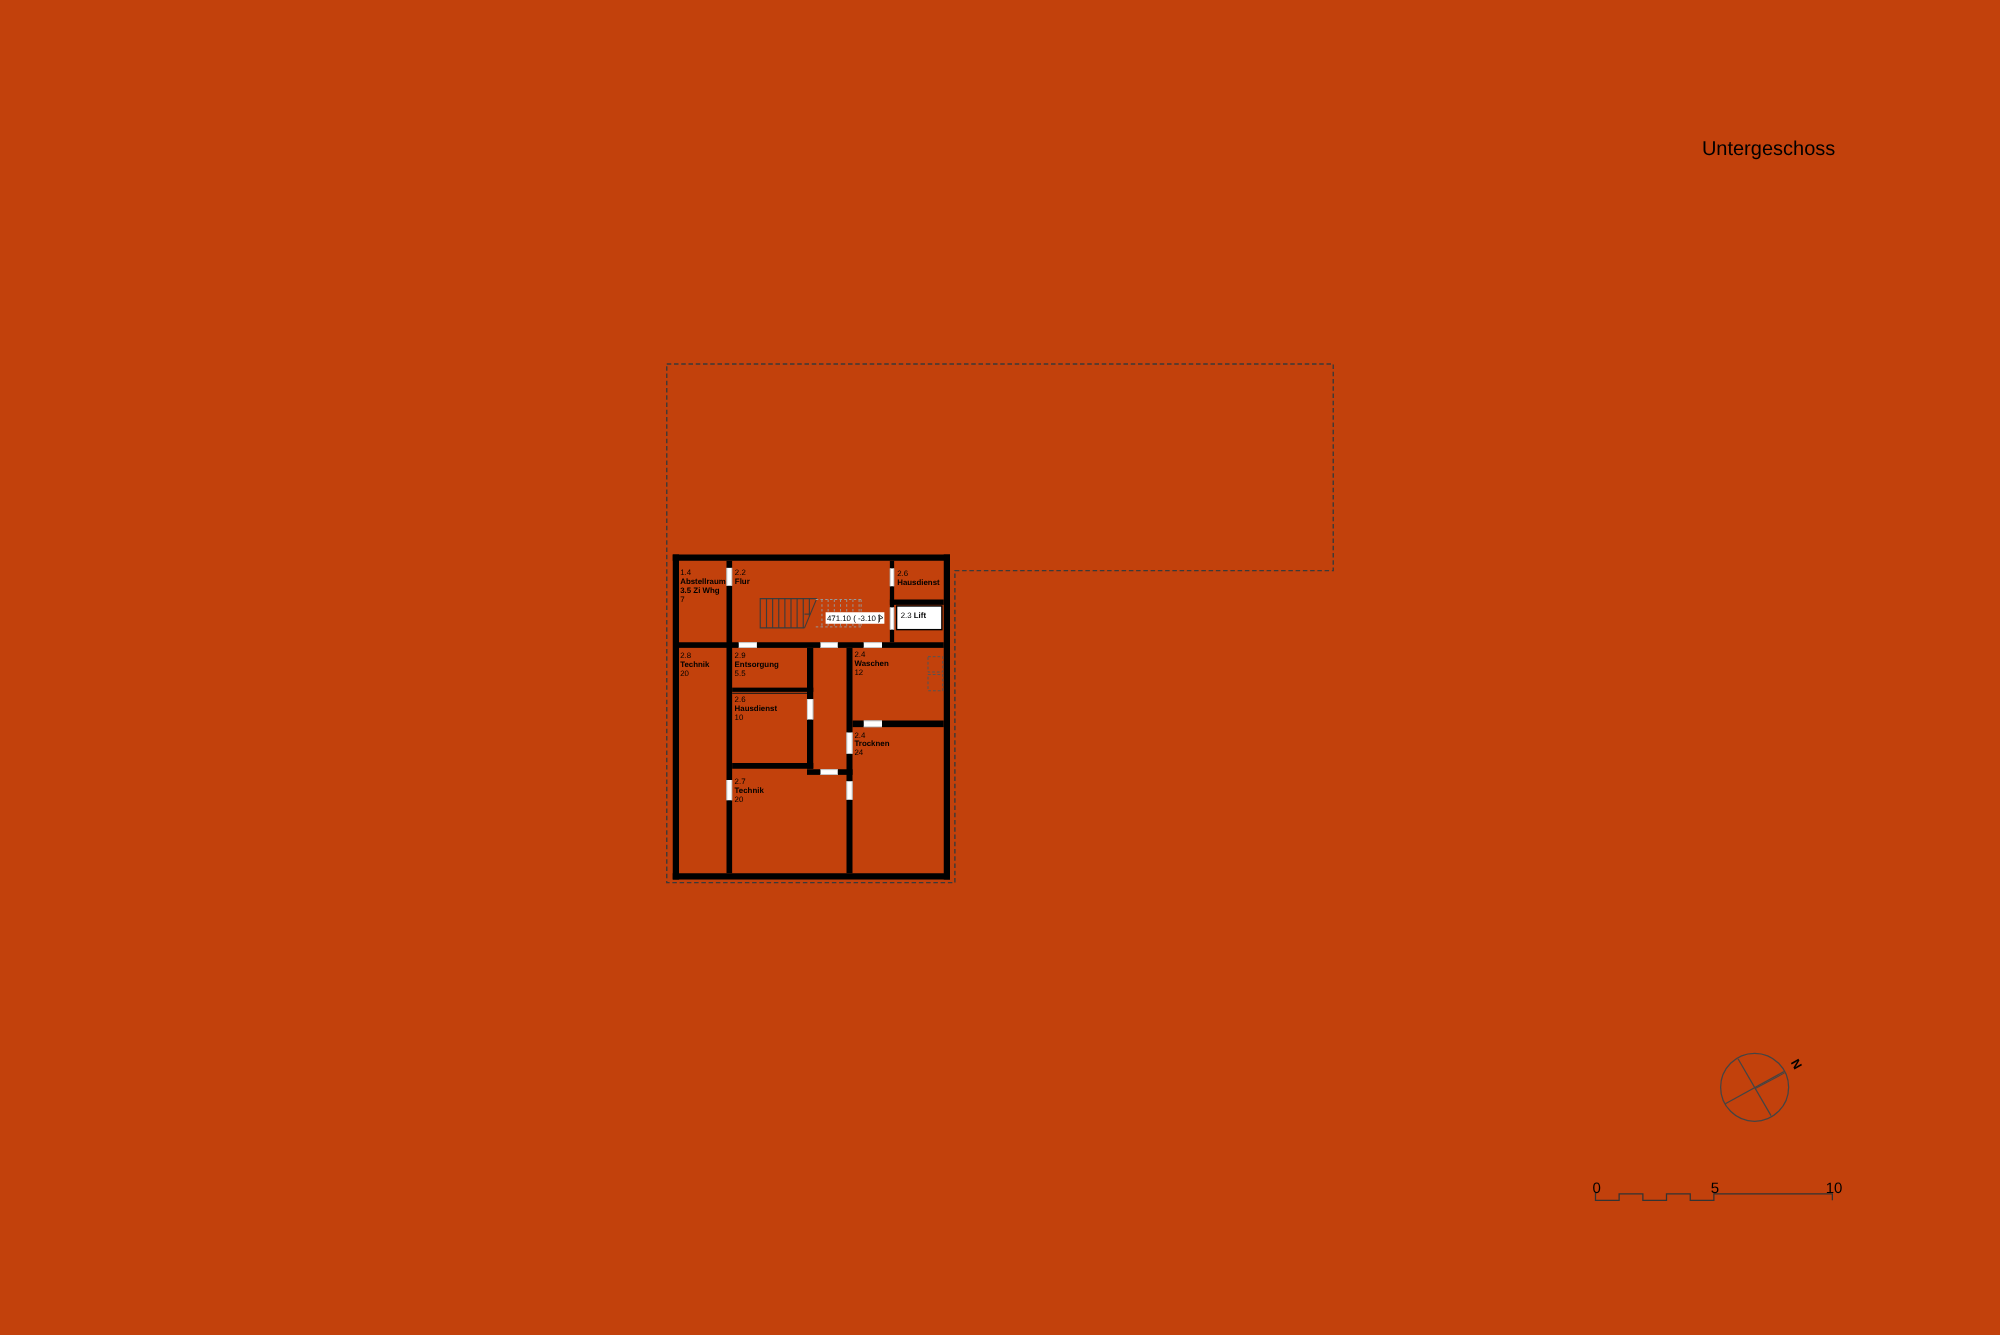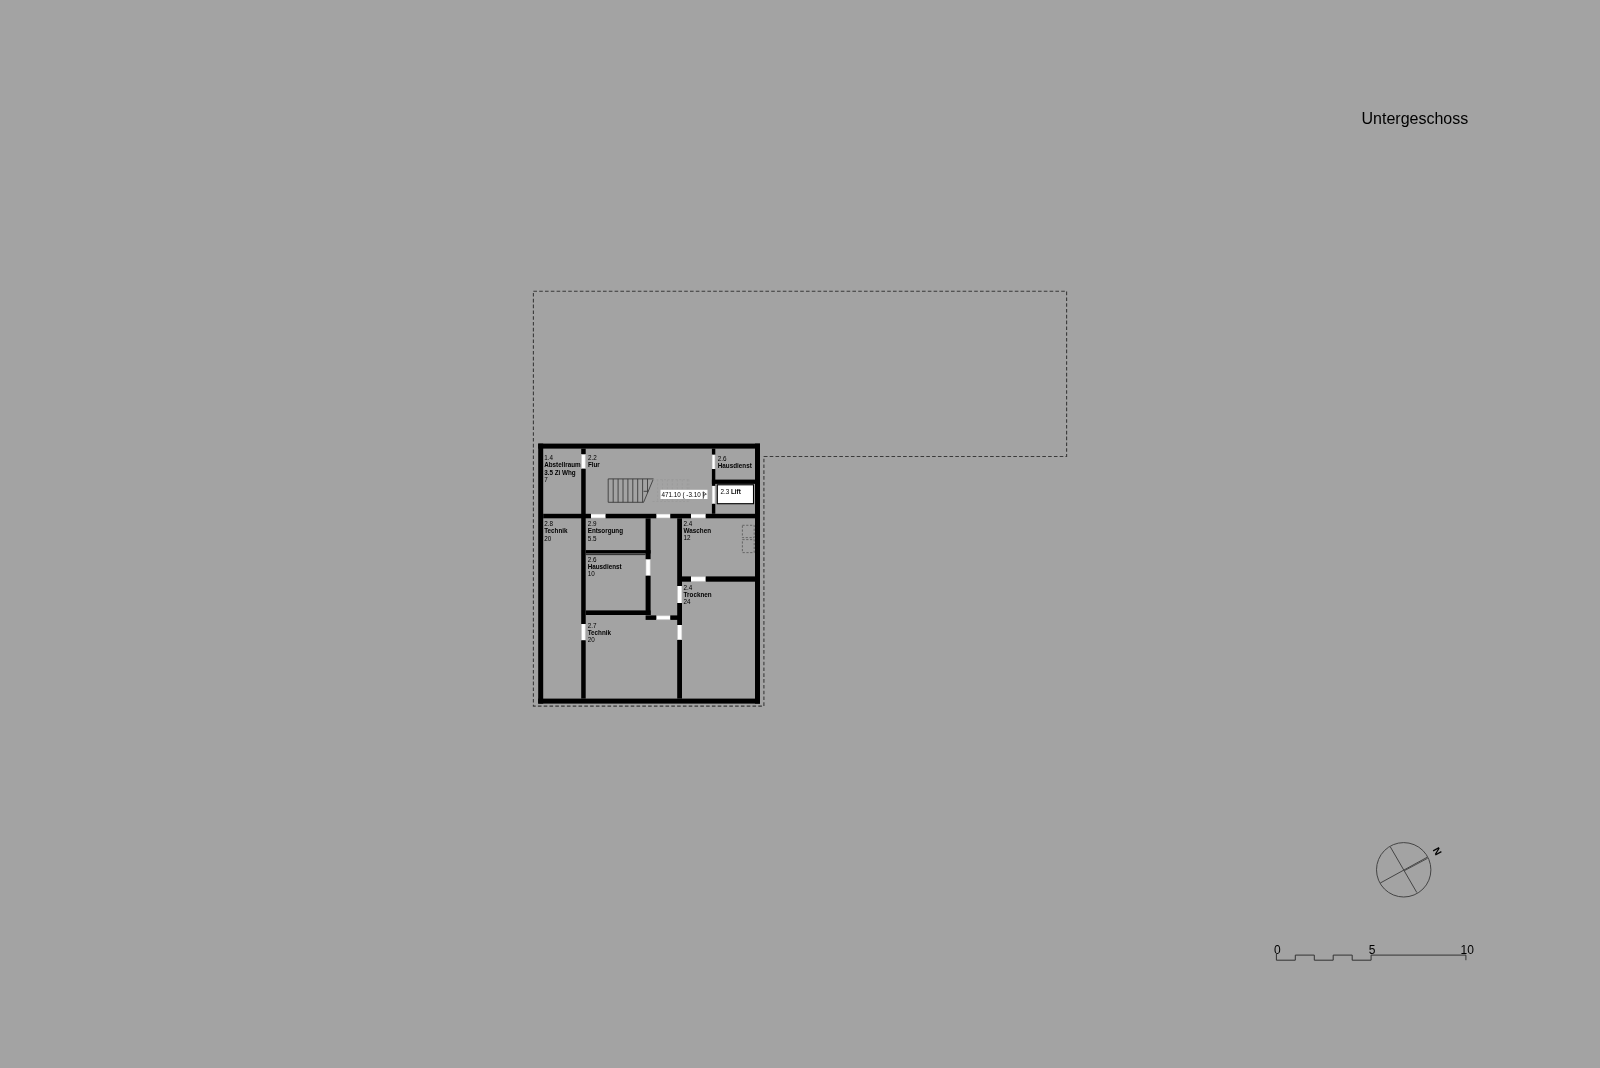--- a/index.html
+++ b/index.html
@@ -1,16 +1,16 @@
 <!DOCTYPE html>
 <html><head>
 <meta charset="utf-8">
 <style>
   html,body{margin:0;padding:0;background:#ffffff;}
-  .page{position:relative;width:1600px;height:1068px;background:#a3a3a3;overflow:hidden;
+  .page{position:relative;width:1600px;height:1068px;background:#c2410c;overflow:hidden;
         font-family:"Liberation Sans", sans-serif;}
   svg text{font-family:"Liberation Sans", sans-serif;fill:#000;}
 </style>
 </head>
 <body>
 <div class="page">
 <svg width="1600" height="1068" viewBox="0 0 1600 1068" xmlns="http://www.w3.org/2000/svg">
 
 <text x="1361.5" y="124" font-size="16">Untergeschoss</text>
 

